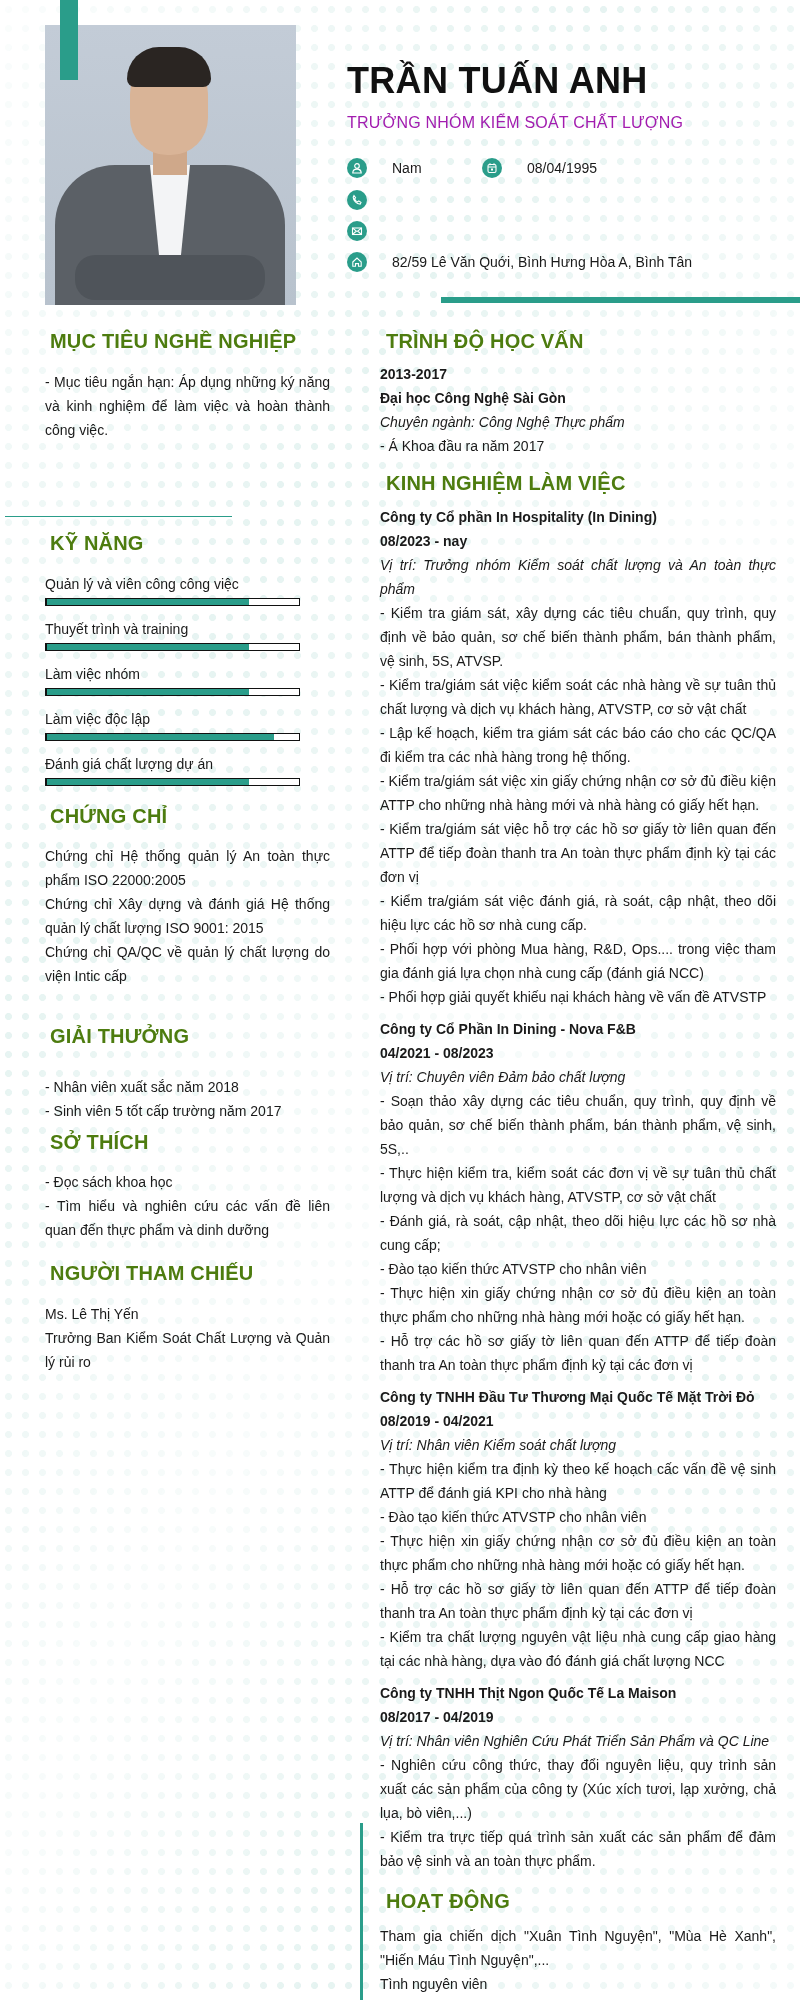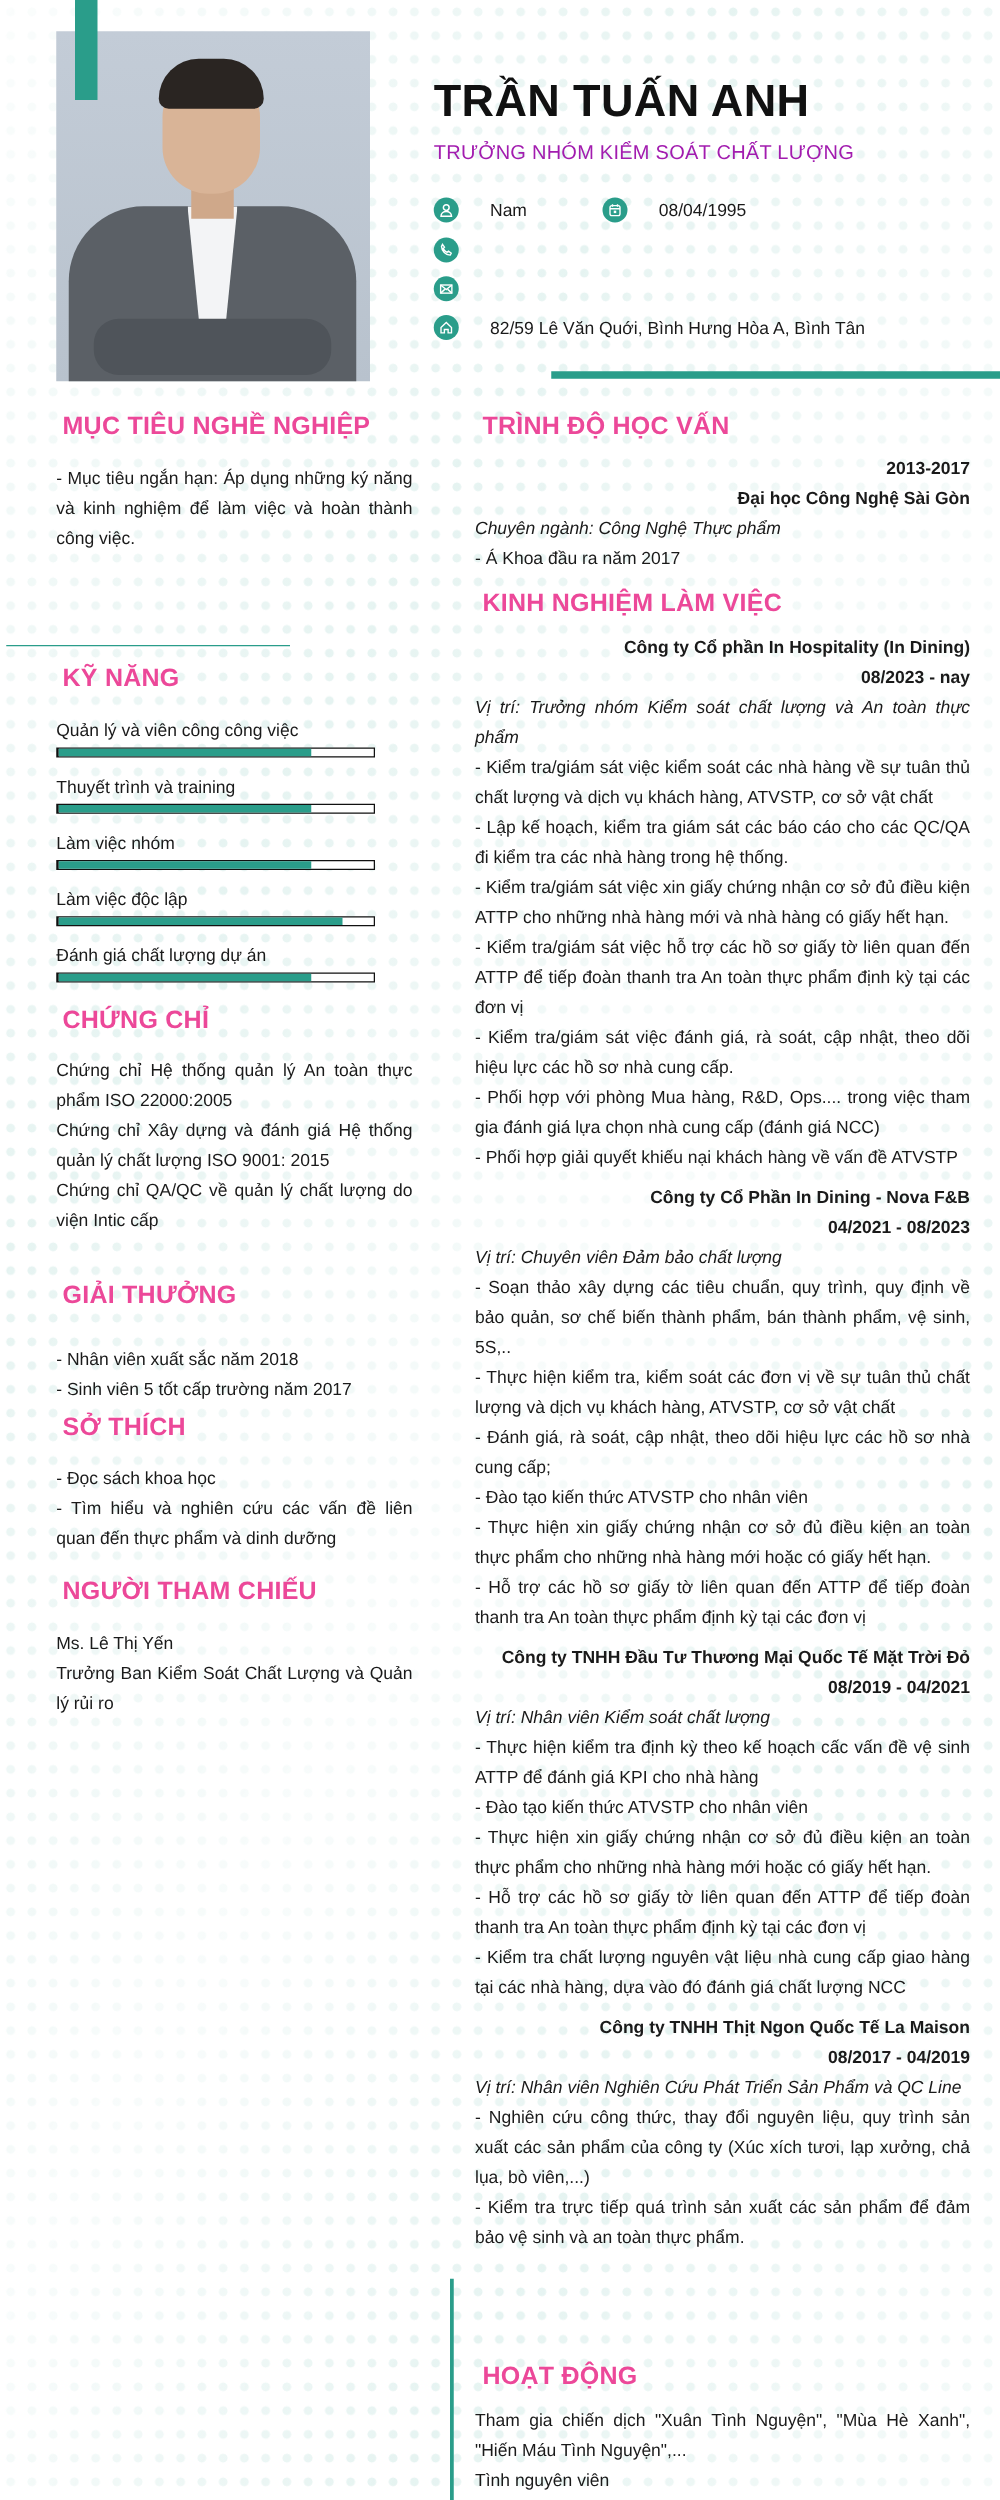--- a/index.html
+++ b/index.html
@@ -40,35 +40,35 @@
     width: 20px; height: 20px; border-radius: 50%; background: #2a9d8a;
     display: flex; align-items: center; justify-content: center;
   }
   .info-icon svg { width: 12px; height: 12px; }
   .info-text { font-size: 14px; color: #1a1a1a; }
 
   .hbar { left: 441px; top: 297px; width: 359px; height: 6px; background: #2a9d8a; }
   .thin-line { left: 5px; top: 516px; width: 227px; height: 1px; background: #2a9d8a; }
   .vline { left: 360px; top: 1823px; width: 3px; height: 177px; background: #2a9d8a; }
 
-  .section-title { font-size: 20px; font-weight: 700; color: #ec4899; letter-spacing: 0.2px; }
+  .section-title { font-size: 20px; font-weight: 700; color: #4d7c0f; letter-spacing: 0.2px; }
 
   .left-col { left: 45px; width: 285px; }
   .right-col { left: 380px; width: 396px; }
 
   .para { font-size: 14px; line-height: 24px; text-align: justify; color: #1a1a1a; }
   .para p { margin: 0; }
 
   .skill { margin-bottom: 0; }
   .skill-label { font-size: 14px; line-height: 20px; height: 26px; padding-top: 2px; }
   .skill-bar { width: 255px; height: 8px; border: 1px solid #111; border-left: 2px solid #111; background: #fff; position: relative; margin-bottom: 11px; }
   .skill-fill { position: absolute; left: 0; top: 0; bottom: 0; background: #2a9d8a; }
 
   .edu-line, .job-line { font-size: 14px; line-height: 24px; }
-  .bold { font-weight: 700; text-align: right; }
+  .bold { font-weight: 700; }
   .ital { font-style: italic; }
   .job { margin-bottom: 8px; }
 </style>
 </head>
 <body>
 
 <div class="bg-dots"></div>
 
 <div class="abs accent-vbar"></div>
 <div class="abs photo">
@@ -206,20 +206,21 @@
   <div class="edu-line ital">Chuyên ngành: Công Nghệ Thực phẩm</div>
   <div class="edu-line">- Á Khoa đầu ra năm 2017</div>
 </div>
 
 <div class="abs section-title" style="left:386px; top:472px;">KINH NGHIỆM LÀM VIỆC</div>
 <div class="abs right-col para" style="top:505px;">
   <div class="job">
     <div class="job-line bold">Công ty Cổ phần In Hospitality (In Dining)</div>
     <div class="job-line bold">08/2023 - nay</div>
     <div class="job-line ital">Vị trí: Trưởng nhóm Kiểm soát chất lượng và An toàn thực phẩm</div>
+    <p>- Kiểm tra giám sát, xây dựng các tiêu chuẩn, quy trình, quy định về bảo quản, sơ chế biến thành phẩm, bán thành phẩm, vệ sinh, 5S, ATVSP.</p>
     <p>- Kiểm tra/giám sát việc kiểm soát các nhà hàng về sự tuân thủ chất lượng và dịch vụ khách hàng, ATVSTP, cơ sở vật chất</p>
     <p>- Lập kế hoạch, kiểm tra giám sát các báo cáo cho các QC/QA đi kiểm tra các nhà hàng trong hệ thống.</p>
     <p>- Kiểm tra/giám sát việc xin giấy chứng nhận cơ sở đủ điều kiện ATTP cho những nhà hàng mới và nhà hàng có giấy hết hạn.</p>
     <p>- Kiểm tra/giám sát việc hỗ trợ các hồ sơ giấy tờ liên quan đến ATTP để tiếp đoàn thanh tra An toàn thực phẩm định kỳ tại các đơn vị</p>
     <p>- Kiểm tra/giám sát việc đánh giá, rà soát, cập nhật, theo dõi hiệu lực các hồ sơ nhà cung cấp.</p>
     <p>-  Phối hợp với phòng Mua hàng, R&amp;D, Ops.... trong việc tham gia đánh giá lựa chọn nhà cung cấp (đánh giá NCC)</p>
     <p>- Phối hợp giải quyết khiếu nại khách hàng về vấn đề ATVSTP</p>
   </div>
   <div class="job">
     <div class="job-line bold">Công ty Cổ Phần In Dining - Nova F&amp;B</div>

